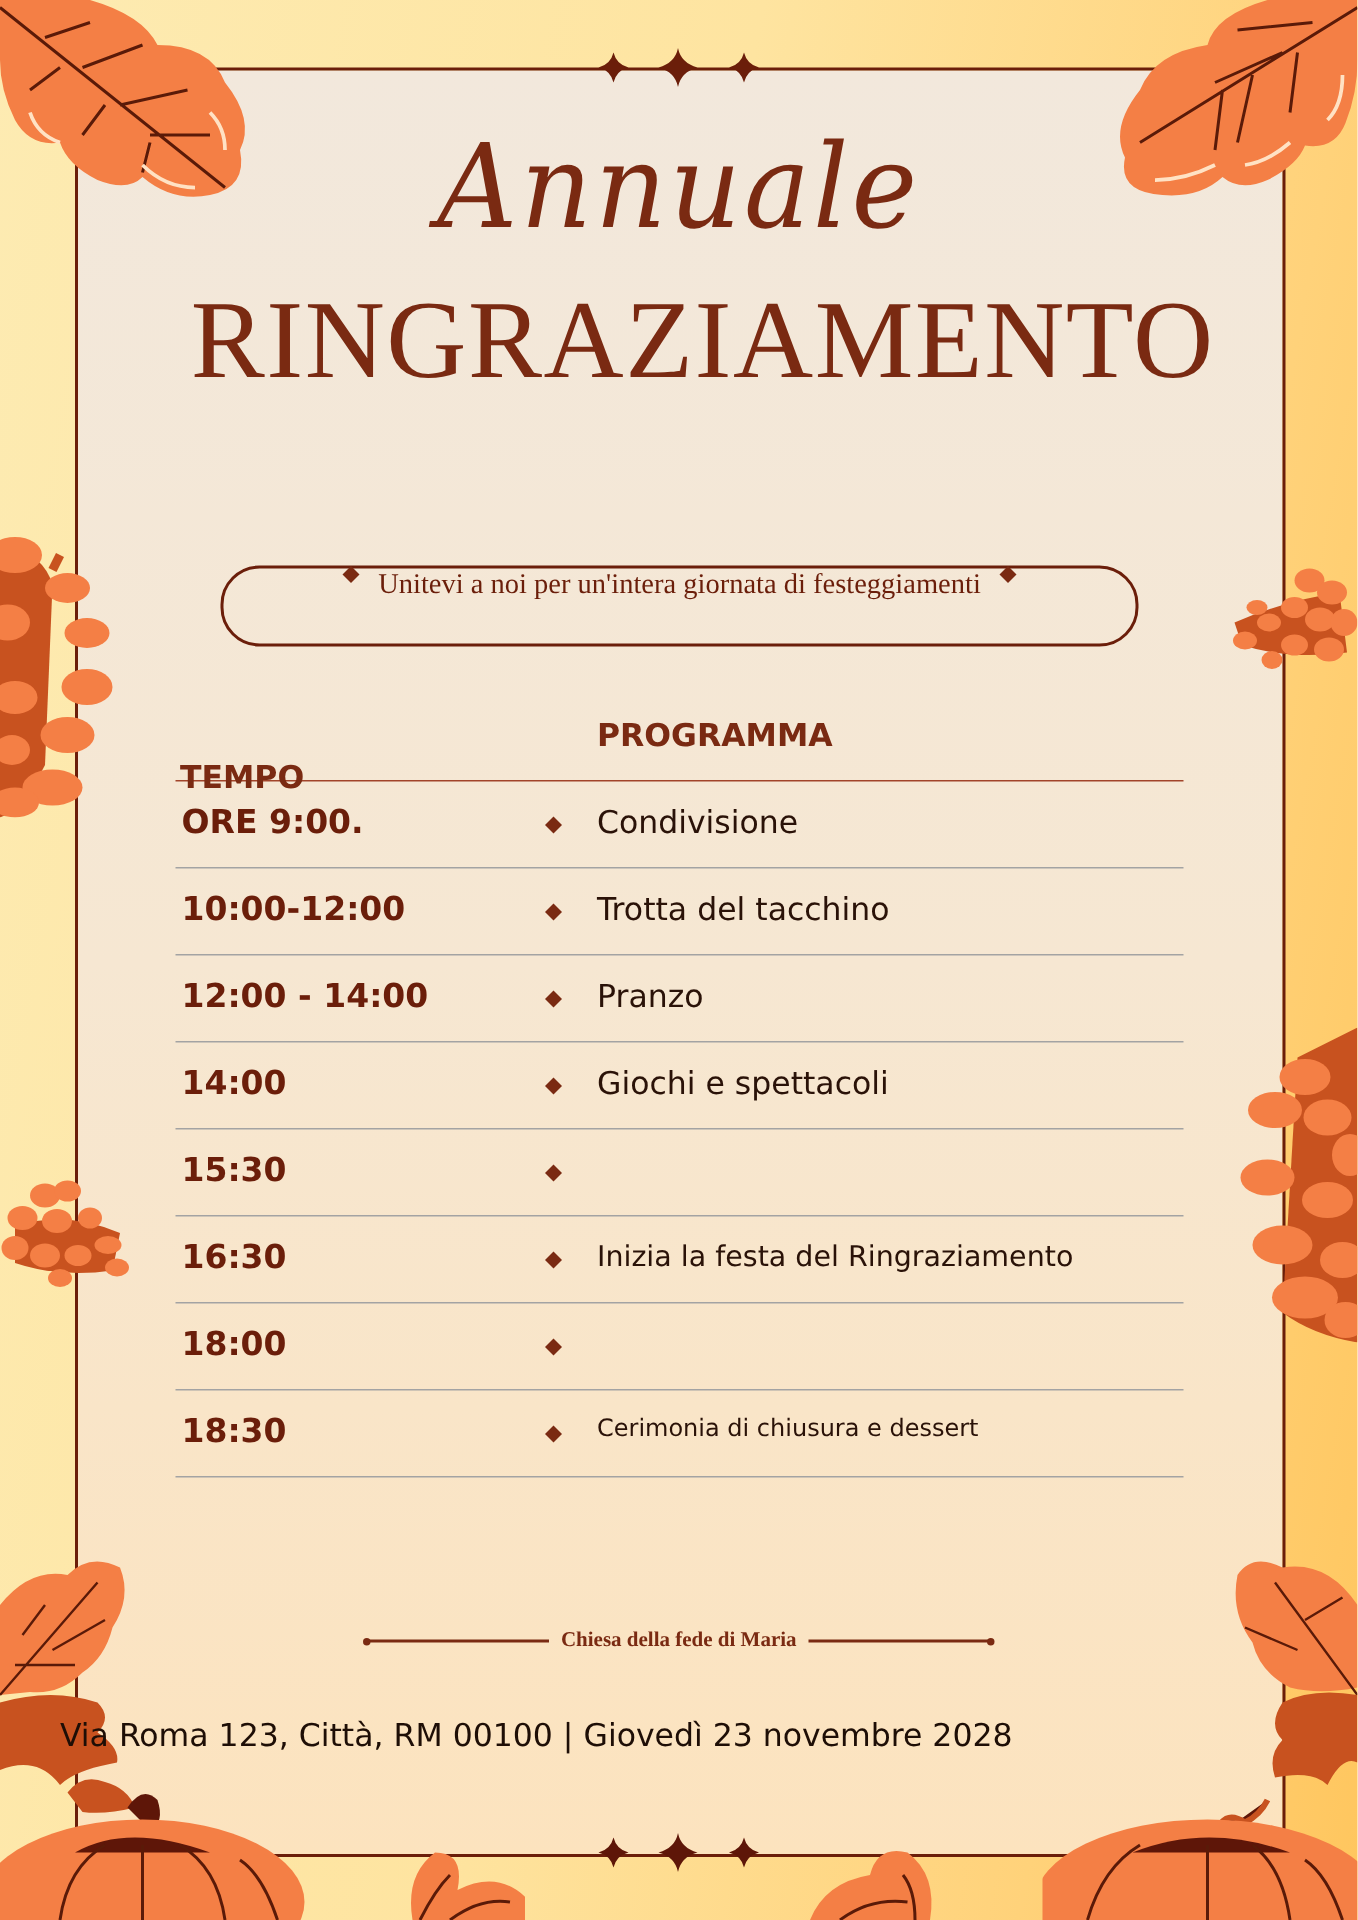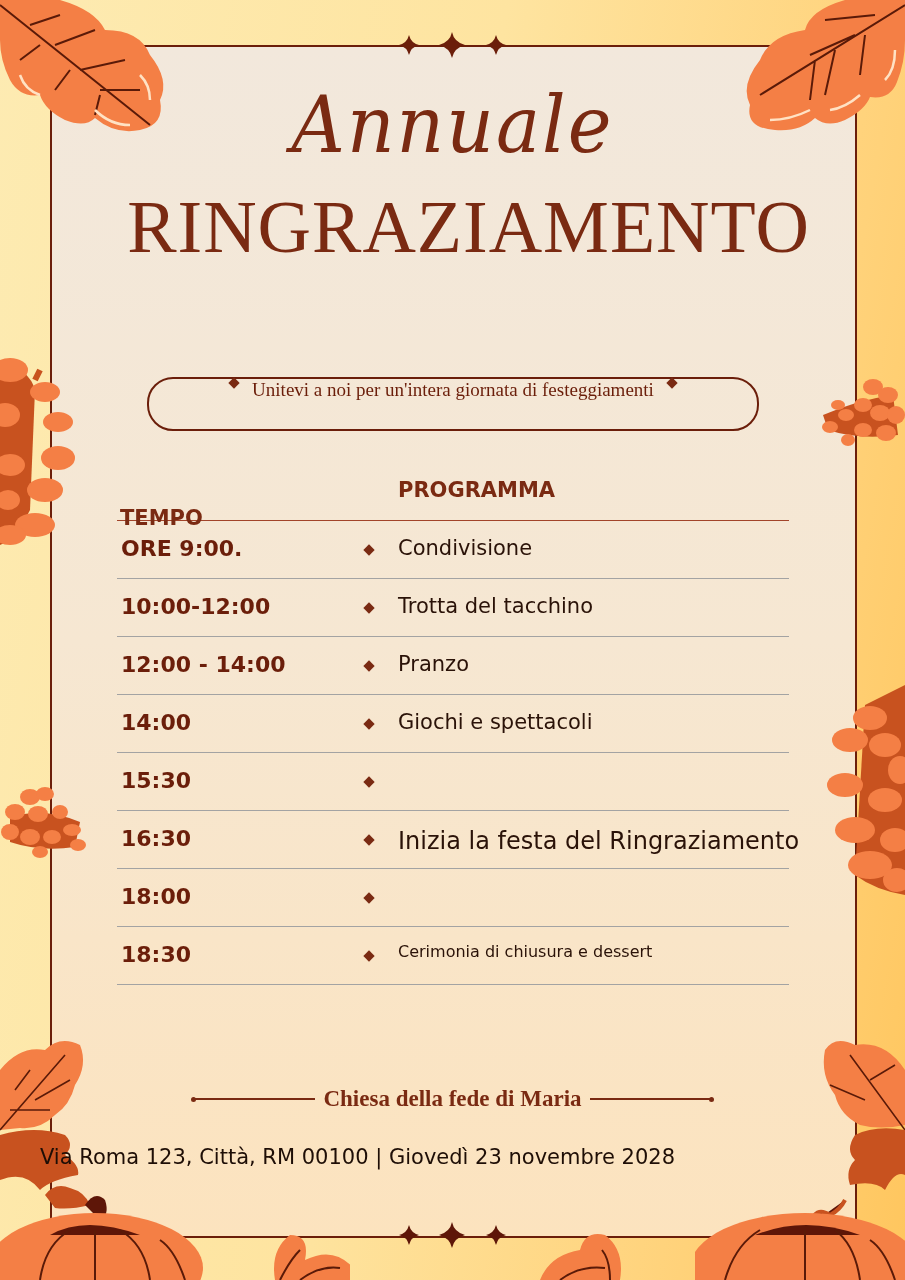--- a/index.html
+++ b/index.html
@@ -49,21 +49,21 @@
     .cell-prog.small { font-size: 18px; top: 17px; }
 
     .church {
       position: absolute; left: 0; width: 905px; top: 1086px;
       display: flex; align-items: center; justify-content: center; gap: 8px;
     }
     .church .line { display: inline-block; width: 122px; height: 2px; background: #7A2A12; position: relative; }
     .church .line::before { content: ""; position: absolute; width: 5px; height: 5px; border-radius: 50%; background: #7A2A12; top: -1.5px; }
     .church .line.l::before { left: -2px; }
     .church .line.r::before { right: -2px; }
-    .church .name { font-family: "Liberation Serif", serif; font-weight: bold; font-size: 23px; color: #7A2A12; }
+    .church .name { font-family: "Liberation Serif", serif; font-weight: bold; font-size: 14px; color: #7A2A12; }
     .address {
       position: absolute; left: 0; width: 715px; top: 1145px; text-align: center;
       font-size: 21px; color: #1E0E06;
     }
   </style>
 </head>
 <body>
 
 <div class="card"></div>
 
@@ -226,21 +226,21 @@
     <span class="diamond"></span>
     <span class="cell-prog">Giochi e spettacoli</span>
   </div>
   <div class="row">
     <span class="cell-time">15:30</span>
     <span class="diamond"></span>
   </div>
   <div class="row">
     <span class="cell-time">16:30</span>
     <span class="diamond"></span>
-    <span class="cell-prog" style="font-size:24px;top:16px">Inizia la festa del Ringraziamento</span>
+    <span class="cell-prog" style="font-size:19px;top:16px">Inizia la festa del Ringraziamento</span>
   </div>
   <div class="row">
     <span class="cell-time">18:00</span>
     <span class="diamond"></span>
   </div>
   <div class="row">
     <span class="cell-time">18:30</span>
     <span class="diamond"></span>
     <span class="cell-prog" style="font-size:16px">Cerimonia di chiusura e dessert</span>
   </div>

